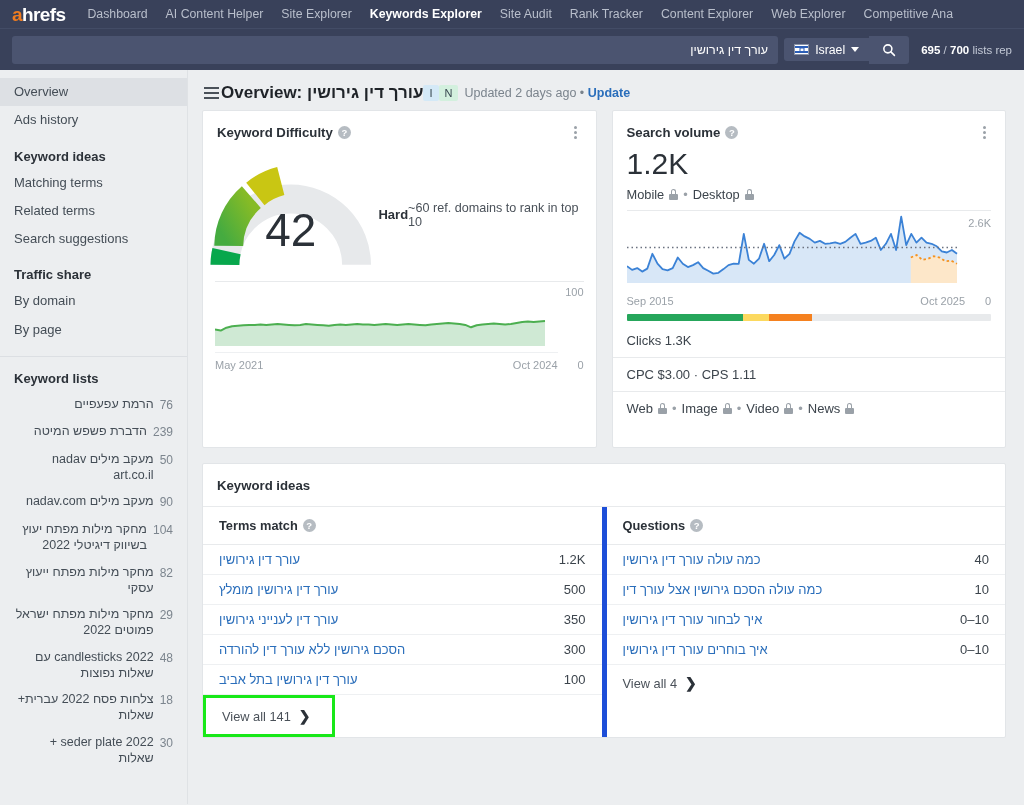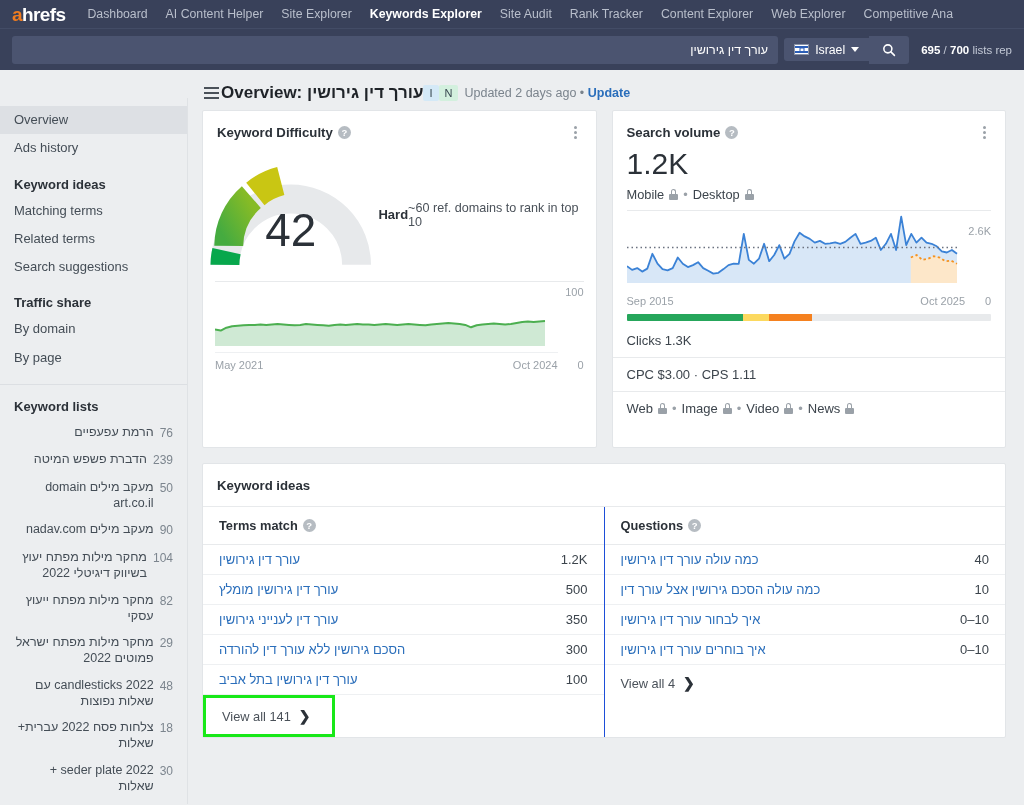--- a/index.html
+++ b/index.html
@@ -123,21 +123,20 @@
     display: flex;
     height: calc(805px - 71px);
   }
   .sidebar {
     width: 188px;
     background: #eceef0;
     border-right: 1px solid #dfe2e5;
     padding-top: 8px;
     overflow: hidden;
     flex: none;
-    margin-top: 28px;
   }
   .side-item {
     font-size: 13px;
     color: #444d56;
     padding: 6px 14px;
     cursor: pointer;
     line-height: 1.25;
   }
   .side-item.selected { background: #dde0e4; }
   .side-head {
@@ -229,21 +228,21 @@
   .lock b { position: absolute; top: 0; left: 2px; width: 5px; height: 5px; border: 1.4px solid #9aa1a8; border-bottom: none; border-radius: 3px 3px 0 0; display:block;}
   .dot-sep { color: #9aa1a8; }
   .serp-bar { display: flex; height: 7px; margin: 8px 14px 0 14px; border-radius: 1px; overflow: hidden; }
   .sv-line { padding: 9px 14px; border-top: 1px solid #e8eaec; font-size: 13px; color: #3c444c; display:flex; align-items:center; gap:5px;}
 
   
   .ki-card { margin-top: 15px; }
   .ki-title { font-size: 13.2px; font-weight: bold; color: #2b3138; padding: 14px 14px 13px 14px; }
   .ki-cols { display: flex; border-top: 1px solid #e8eaec; }
   .ki-col { flex: 1; min-width: 0; }
-  .ki-col + .ki-col { border-left: 1px solid #1d4ed8; }
+  .ki-col + .ki-col { border-left: 5px solid #1d4ed8; }
   .ki-colhd {
     font-size: 12.8px; font-weight: bold; color: #2b3138;
     padding: 11px 16px; display: flex; align-items: center; gap: 5px;
     border-bottom: 1px solid #e8eaec;
   }
   .ki-row {
     display: flex; align-items: center; justify-content: space-between;
     padding: 7px 16px; gap: 12px;
     border-bottom: 1px solid #eef0f2;
     cursor: pointer;
@@ -325,21 +324,21 @@
     <div id="side-lists">
         <div class="kwlist">
           <div class="nm">הרמת עפעפיים</div>
           <div class="ct">76</div>
         </div>
         <div class="kwlist">
           <div class="nm">הדברת פשפש המיטה</div>
           <div class="ct">239</div>
         </div>
         <div class="kwlist">
-          <div class="nm">מעקב מילים domain art.co.il</div>
+          <div class="nm">מעקב מילים nadav art.co.il</div>
           <div class="ct">50</div>
         </div>
         <div class="kwlist">
           <div class="nm">מעקב מילים nadav.com</div>
           <div class="ct">90</div>
         </div>
         <div class="kwlist">
           <div class="nm">מחקר מילות מפתח יעוץ בשיווק דיגיטלי 2022</div>
           <div class="ct">104</div>
         </div>
@@ -459,21 +458,21 @@
             </span>
           <span class="dot-sep">•</span>
           <span>Desktop</span>
           <span class="lock">
               <i></i>
               <b></b>
             </span>
         </div>
 
         <div style="position:relative;height:96px;margin:8px 14px 0 14px;border-top:1px solid #e8eaec;">
-          <div class="ax-r" style="top:14px;margin-left:10px;">2.6K</div>
+          <div class="ax-r" style="top:6px;margin-left:10px;">2.6K</div>
           <div class="ax-r" style="bottom:-1px;">0</div>
           <div class="ax-b" style="left:0;bottom:-1px;">Sep 2015</div>
           <div class="ax-b" style="right:26px;bottom:-1px;">Oct 2025</div>
           <svg id="sv-spark" width="340" height="76" viewBox="0 0 340 76" style="position:absolute;left:0;top:2px;">
               <path d="M0.0,53.1 L5.1,56.9 L10.2,55.1 L15.2,58.6 L20.3,55.6 L25.4,40.8 L30.5,50.7 L35.5,56.1 L40.6,57.3 L45.7,55.1 L50.8,44.5 L55.8,50.7 L60.9,54.1 L66.0,52.1 L71.1,49.2 L76.2,55.1 L81.2,57.8 L86.3,60.6 L91.4,59.8 L96.5,56.1 L101.5,52.1 L106.6,50.7 L111.7,50.9 L116.8,20.9 L121.8,46.9 L126.9,50.7 L132.0,45.7 L137.1,30.8 L142.2,48.2 L147.2,42.0 L152.3,32.1 L157.4,45.7 L162.5,40.8 L167.5,28.4 L172.6,19.7 L177.7,23.4 L182.8,25.9 L187.8,29.6 L192.9,27.9 L198.0,30.8 L203.1,30.4 L208.2,29.4 L213.2,30.8 L218.3,28.9 L223.4,24.7 L228.5,20.9 L233.5,30.8 L238.6,29.6 L243.7,27.9 L248.8,24.7 L253.8,37.0 L258.9,30.8 L264.0,20.9 L269.1,37.0 L274.2,3.6 L279.2,32.1 L284.3,20.9 L289.4,29.6 L294.5,24.7 L299.5,29.6 L304.6,30.8 L309.7,33.3 L314.8,38.3 L319.8,39.5 L324.9,37.0 L330.0,40.8 L330,70 L0,70 Z" fill="#d8e7f7"></path>
               <path d="M0.0,53.1 L5.1,56.9 L10.2,55.1 L15.2,58.6 L20.3,55.6 L25.4,40.8 L30.5,50.7 L35.5,56.1 L40.6,57.3 L45.7,55.1 L50.8,44.5 L55.8,50.7 L60.9,54.1 L66.0,52.1 L71.1,49.2 L76.2,55.1 L81.2,57.8 L86.3,60.6 L91.4,59.8 L96.5,56.1 L101.5,52.1 L106.6,50.7 L111.7,50.9 L116.8,20.9 L121.8,46.9 L126.9,50.7 L132.0,45.7 L137.1,30.8 L142.2,48.2 L147.2,42.0 L152.3,32.1 L157.4,45.7 L162.5,40.8 L167.5,28.4 L172.6,19.7 L177.7,23.4 L182.8,25.9 L187.8,29.6 L192.9,27.9 L198.0,30.8 L203.1,30.4 L208.2,29.4 L213.2,30.8 L218.3,28.9 L223.4,24.7 L228.5,20.9 L233.5,30.8 L238.6,29.6 L243.7,27.9 L248.8,24.7 L253.8,37.0 L258.9,30.8 L264.0,20.9 L269.1,37.0 L274.2,3.6 L279.2,32.1 L284.3,20.9 L289.4,29.6 L294.5,24.7 L299.5,29.6 L304.6,30.8 L309.7,33.3 L314.8,38.3 L319.8,39.5 L324.9,37.0 L330.0,40.8 " fill="none" stroke="#3b82d6" stroke-width="1.8" stroke-linejoin="round"></path>
               <line x1="0" x2="330" y1="34.56153846153846" y2="34.56153846153846" stroke="#6b7280" stroke-width="1.4" stroke-dasharray="1.5,3"></line>
               <path d="M283.8,44.5 L289.6,42.0 L295.4,46.9 L301.1,45.7 L306.9,43.2 L312.7,44.5 L318.4,48.2 L324.2,47.7 L330.0,50.7 L330,70 L283.8,70 Z" fill="#fde7c9"></path>
               <path d="M283.8,44.5 L289.6,42.0 L295.4,46.9 L301.1,45.7 L306.9,43.2 L312.7,44.5 L318.4,48.2 L324.2,47.7 L330.0,50.7 " fill="none" stroke="#f5921f" stroke-width="1.8" stroke-dasharray="2.5,2.5"></path>
             </svg>

